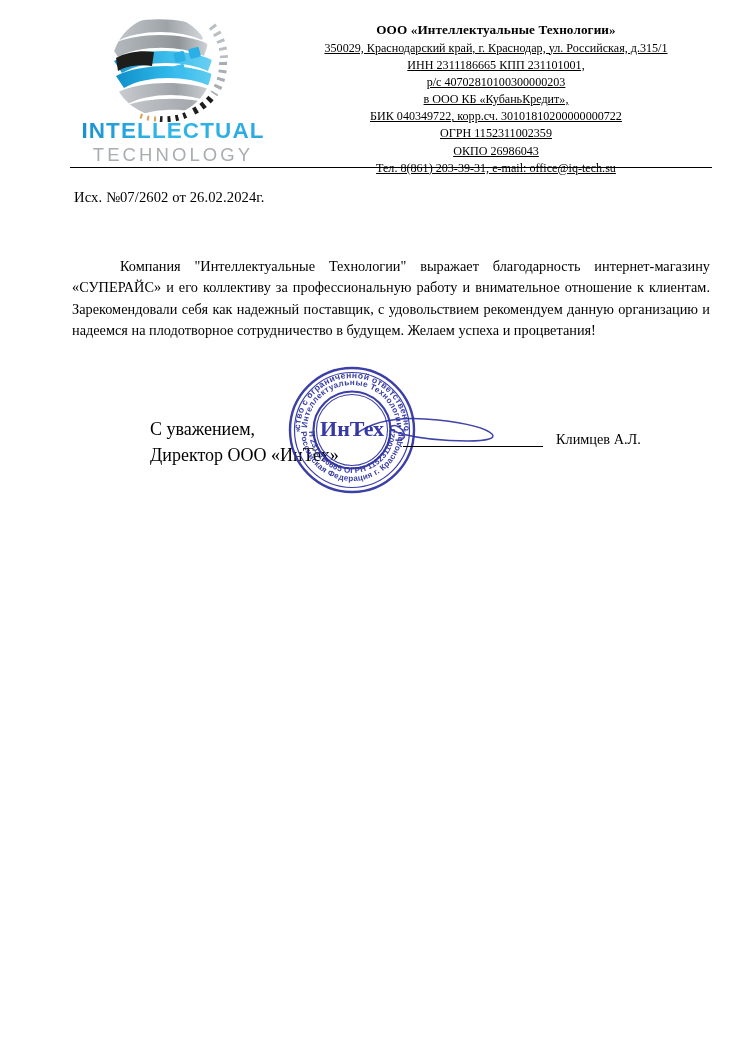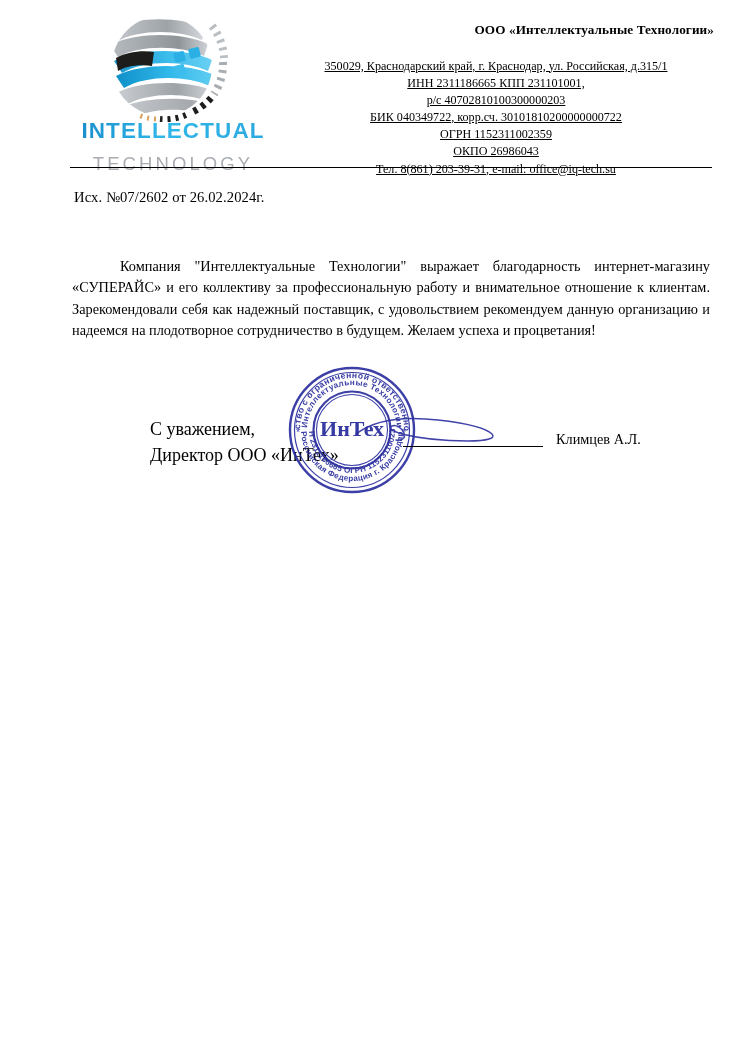--- a/index.html
+++ b/index.html
@@ -64,37 +64,36 @@
     -webkit-text-fill-color: transparent;
     display: block;
   }
   .logo-word-bot {
     font-family: "Liberation Sans", "DejaVu Sans", sans-serif;
     font-size: 18.5px;
     font-weight: 400;
     letter-spacing: 3.1px;
     color: #a9adb1;
     display: block;
-    margin-top: 12px;
+    margin-top: 3px;
   }
 
   .company-block {
     position: absolute;
     left: 278px;
     top: 22px;
     width: 436px;
     text-align: center;
   }
   .company-name {
     font-size: 13.2px;
     font-weight: 700;
     letter-spacing: .1px;
     line-height: 1.25;
-    margin-bottom: 19px;
-    text-align: right;
+    margin-bottom: 1px;
   }
   .company-line {
     font-size: 12.1px;
     line-height: 1.42;
     letter-spacing: 0;
     white-space: nowrap;
     text-decoration: underline;
   }
 
   .header-rule {
@@ -238,20 +237,21 @@
         <span class="logo-word-top">INTELLECTUAL</span>
         <span class="logo-word-bot">TECHNOLOGY</span>
       </div>
     </div>
 
     <div class="company-block">
       <div class="company-name">ООО «Интеллектуальные Технологии»</div>
       <div class="company-line">350029, Краснодарский край, г. Краснодар, ул. Российская, д.315/1</div>
       <div class="company-line">ИНН 2311186665 КПП 231101001,</div>
       <div class="company-line">р/с 40702810100300000203</div>
+      <div class="company-line">в ООО КБ «КубаньКредит»,</div>
       <div class="company-line">БИК 040349722, корр.сч. 30101810200000000722</div>
       <div class="company-line">ОГРН 1152311002359</div>
       <div class="company-line">ОКПО 26986043</div>
       <div class="company-line">Тел. 8(861) 203-39-31, e-mail: office@iq-tech.su</div>
     </div>
 
     <div class="header-rule"></div>
   </div>
 
   <div class="ref-line">Исх. №07/2602 от 26.02.2024г.</div>

